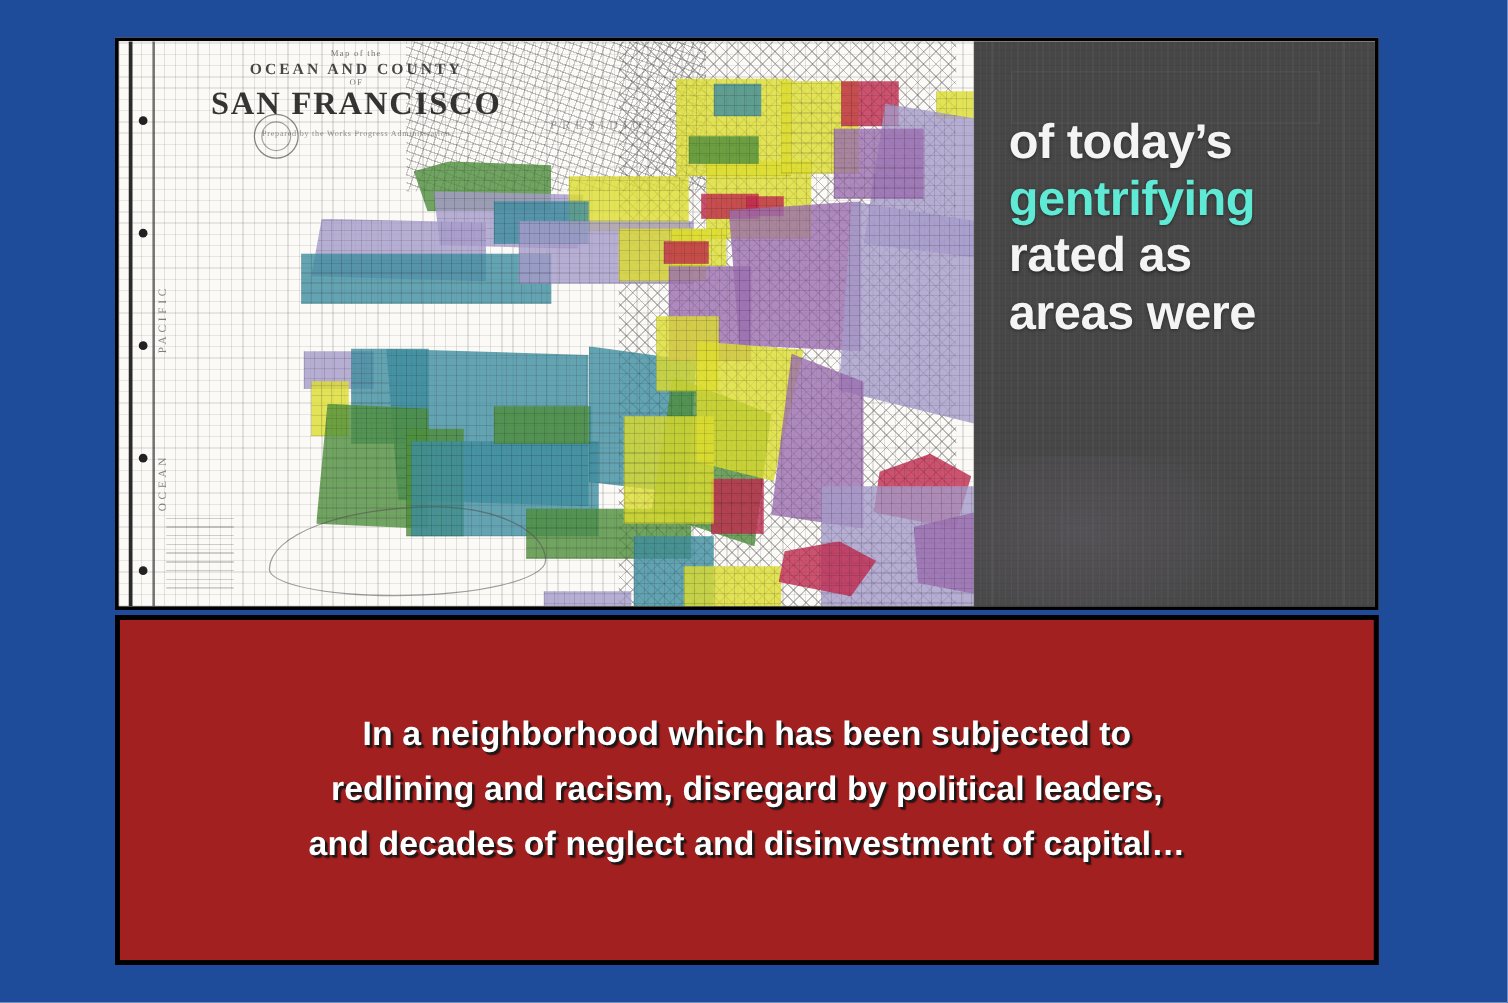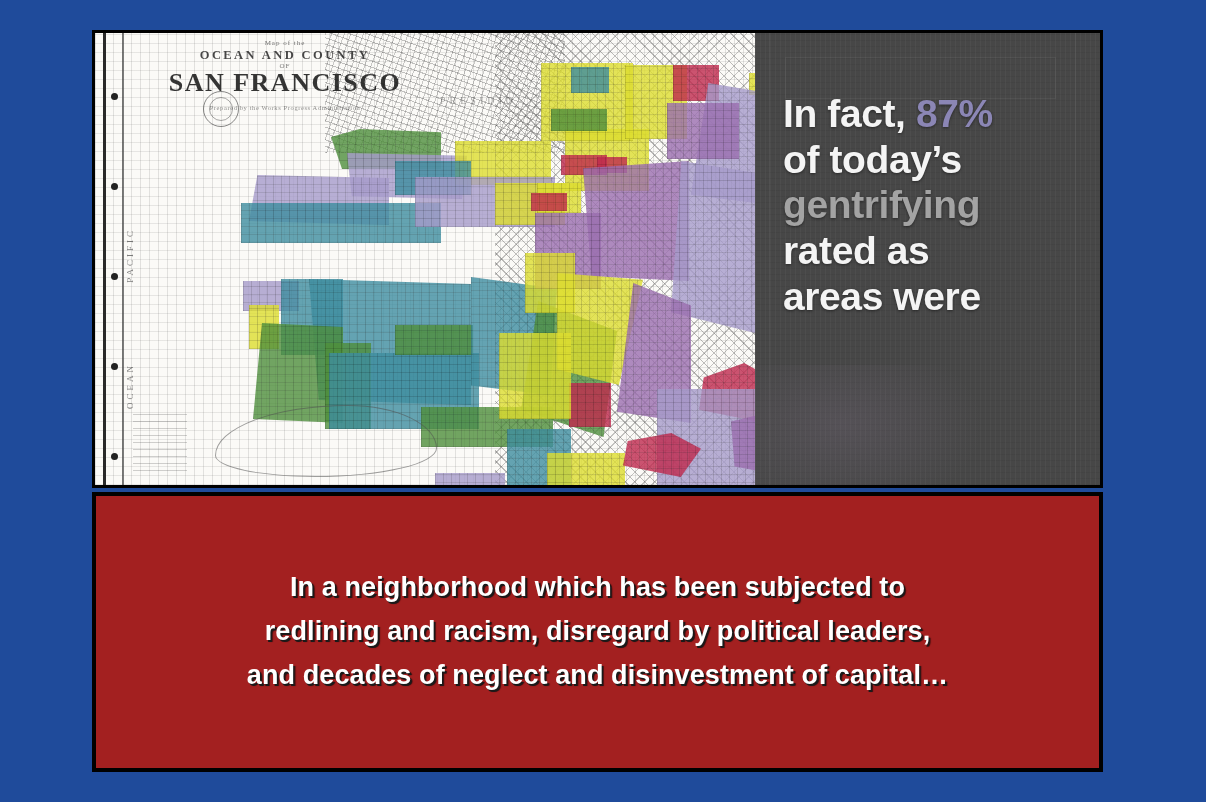--- a/index.html
+++ b/index.html
@@ -35,20 +35,21 @@
   }
 
   
   #map {
     position: relative;
     width: 660px;
     height: 100%;
     background: #f6f5f2;
     overflow: hidden;
     flex: none;
+    padding-left: 24px;
   }
 
   
   #map .paper {
     position: absolute;
     inset: 0;
     background:
       repeating-linear-gradient(90deg, rgba(90,90,90,0.16) 0 1px, transparent 1px 9px),
       repeating-linear-gradient(0deg, rgba(90,90,90,0.13) 0 1px, transparent 1px 9px),
       #fbfaf7;
@@ -244,21 +245,21 @@
     padding: 58px 0 0 28px;
     font-family: "Liberation Sans", sans-serif;
     font-size: 39px;
     font-weight: 700;
     line-height: 1.17;
     color: #f4f4f4;
     letter-spacing: -0.4px;
     text-shadow: 0 1px 3px rgba(0,0,0,.45);
   }
   #quote-text .pct      { color: #8b86b5; }
-  #quote-text .gentrify { color: #a3a3a3; }
+  #quote-text .gentrify { color: #5eead4; }
   #quote-text .hazard   { color: #c4596f; }
   #quote-text .ln       { display: block; white-space: nowrap; }
 
   
   #caption {
     position: absolute;
     left: 92px;
     top: 492px;
     width: 1011px;
     height: 280px;
@@ -375,21 +376,20 @@
     </div>
 
     <div id="quote-panel">
       <div class="pnoise"></div>
       <div class="vline1"></div>
       <div class="vline2"></div>
       <div class="ghostbox"></div>
       <div class="ghostblur"></div>
 
       <div id="quote-text">
-        <span class="ln"><span>In fact, </span><span class="pct">87%</span></span>
         <span class="ln">of today’s</span>
         <span class="ln gentrify">gentrifying</span>
         <span class="ln">rated as</span>
         <span class="ln">areas were</span>
       </div>
     </div>
   </div>
 
   <div id="caption">
     <p class="para1">

